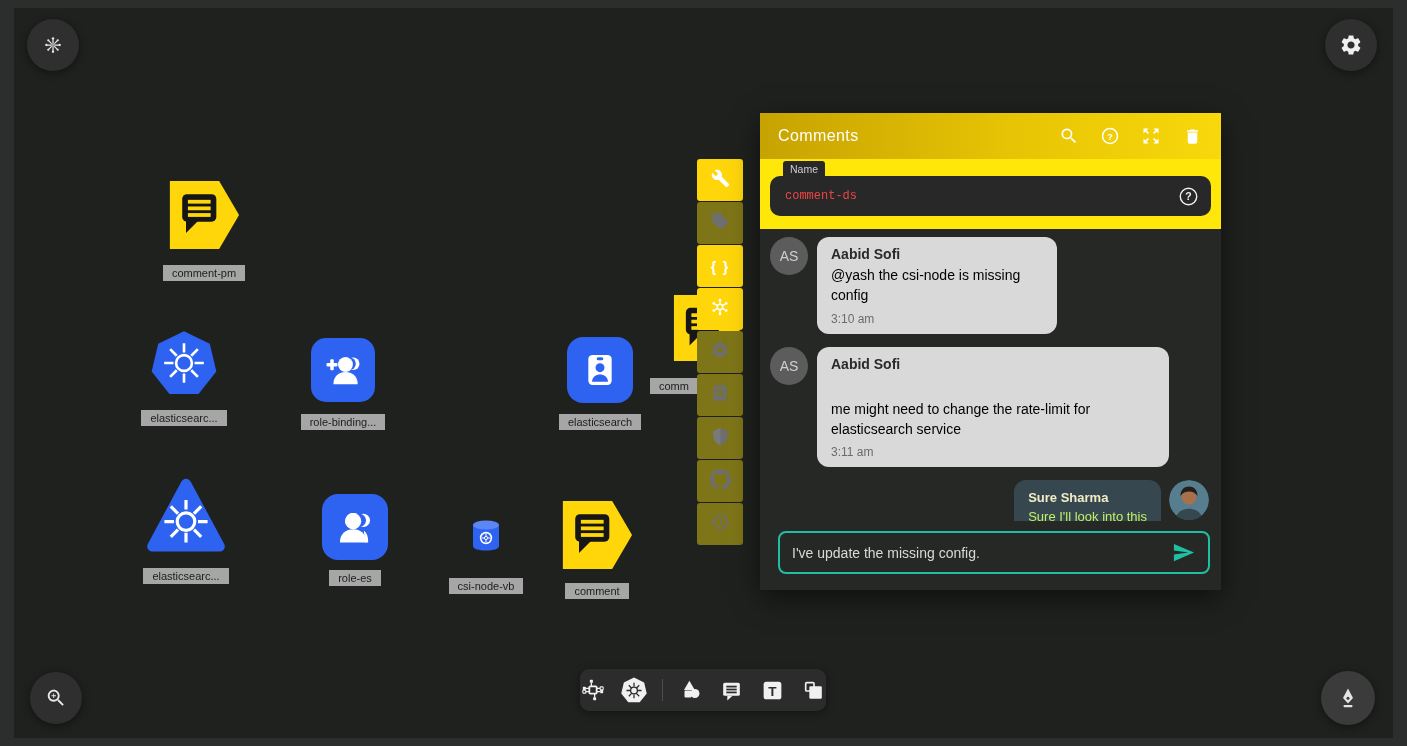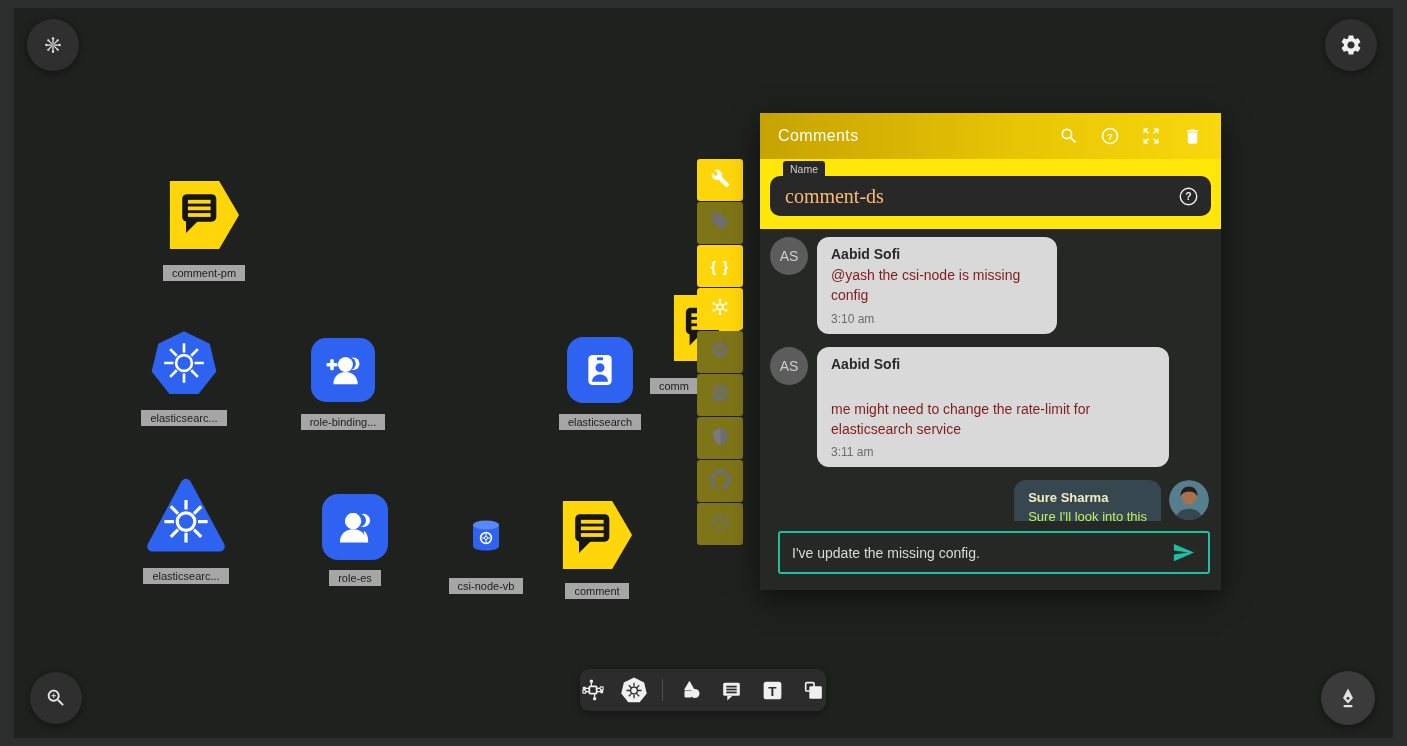--- a/index.html
+++ b/index.html
@@ -37,41 +37,41 @@
   .panel-header { height:46px; background:linear-gradient(90deg,#c7a302 0%, #e7c404 55%, #f8d80c 100%);
     display:flex; align-items:center; padding:0 18px; flex:0 0 auto; }
   .panel-title { color:#ffffff; font-size:16px; letter-spacing:.4px; flex:1; }
   .hdr-icons { display:flex; align-items:center; gap:19px; }
   .hdr-icons .hicon { width:22px; height:22px; display:flex; align-items:center; justify-content:center; cursor:pointer; }
 
   .name-section { background:#ffe70a; padding:17px 10px 13px 10px; flex:0 0 auto; }
   .name-box { position:relative; background:#282828; border-radius:10px; height:40px; display:flex; align-items:center; padding:0 12px 0 15px; }
   .name-chip { position:absolute; top:-15px; left:13px; background:#282828; color:#cfcfcf; font-size:10.5px;
     padding:2px 7px 3px 7px; border-radius:3px 3px 0 0; }
-  .name-input { flex:1; background:transparent; border:none; outline:none; color:#fdba74; font-size:20px; font-family:Liberation Serif, serif; }
+  .name-input { flex:1; background:transparent; border:none; outline:none; color:#ef4444; font-size:12px; font-family:Liberation Mono, monospace; }
   .name-help { width:21px; height:21px; cursor:pointer; }
 
   .messages { flex:1; padding:8px 12px 4px 10px; display:flex; flex-direction:column; gap:13px; overflow:hidden; }
   .msg-row { display:flex; align-items:flex-start; }
   .msg-row.right { justify-content:flex-end; }
   .avatar-initials { width:38px; height:38px; border-radius:50%; background:#5c5c5c; color:#cfcfcf;
     display:flex; align-items:center; justify-content:center; font-size:14px; flex:0 0 auto; margin-right:9px; }
   .bubble { background:#d9d9d9; border-radius:12px; padding:9px 14px 8px 14px; color:#3d3d3d; }
   .bubble .b-author { font-weight:bold; font-size:14px; color:#2a2a2a; margin-bottom:3px; }
-  .bubble .b-text { font-size:14px; line-height:1.45; color:#7f1d1d; }
+  .bubble .b-text { font-size:14px; line-height:1.45; color:#000000; }
   .bubble .b-time { font-size:12px; color:#6b6b6b; margin-top:6px; }
   .bubble.wide { max-width:352px; }
   .bubble.narrow { max-width:240px; }
   .gap-before-text { height:24px; }
   .bubble.dark { background:#37474f; max-width:180px; padding:10px 14px; }
   .bubble.dark .b-author { color:#f1ecc4; font-size:13px; }
   .bubble.dark .b-text { color:#bef264; font-size:13px; }
   .avatar-photo { width:40px; height:40px; border-radius:50%; overflow:hidden; flex:0 0 auto; margin-left:8px; }
 
-  .composer { flex:0 0 auto; margin:10px 11px 16px 18px; border:2px solid #1fbfa4; border-radius:3px; height:43px;
+  .composer { flex:0 0 auto; margin:10px 11px 16px 18px; border:2px solid #1fbfa4; border-radius:8px; height:43px;
     display:flex; align-items:center; padding:0 12px; }
   .composer input { flex:1; background:transparent; border:none; outline:none; color:#d9d9d9; font-size:14px; font-family:"Liberation Sans",sans-serif; }
   .send-btn { width:26px; height:26px; display:flex; align-items:center; justify-content:center; cursor:pointer; }
 </style>
 </head>
 <body>
 
 <div class="stage">
   <div class="canvas"></div>
 

